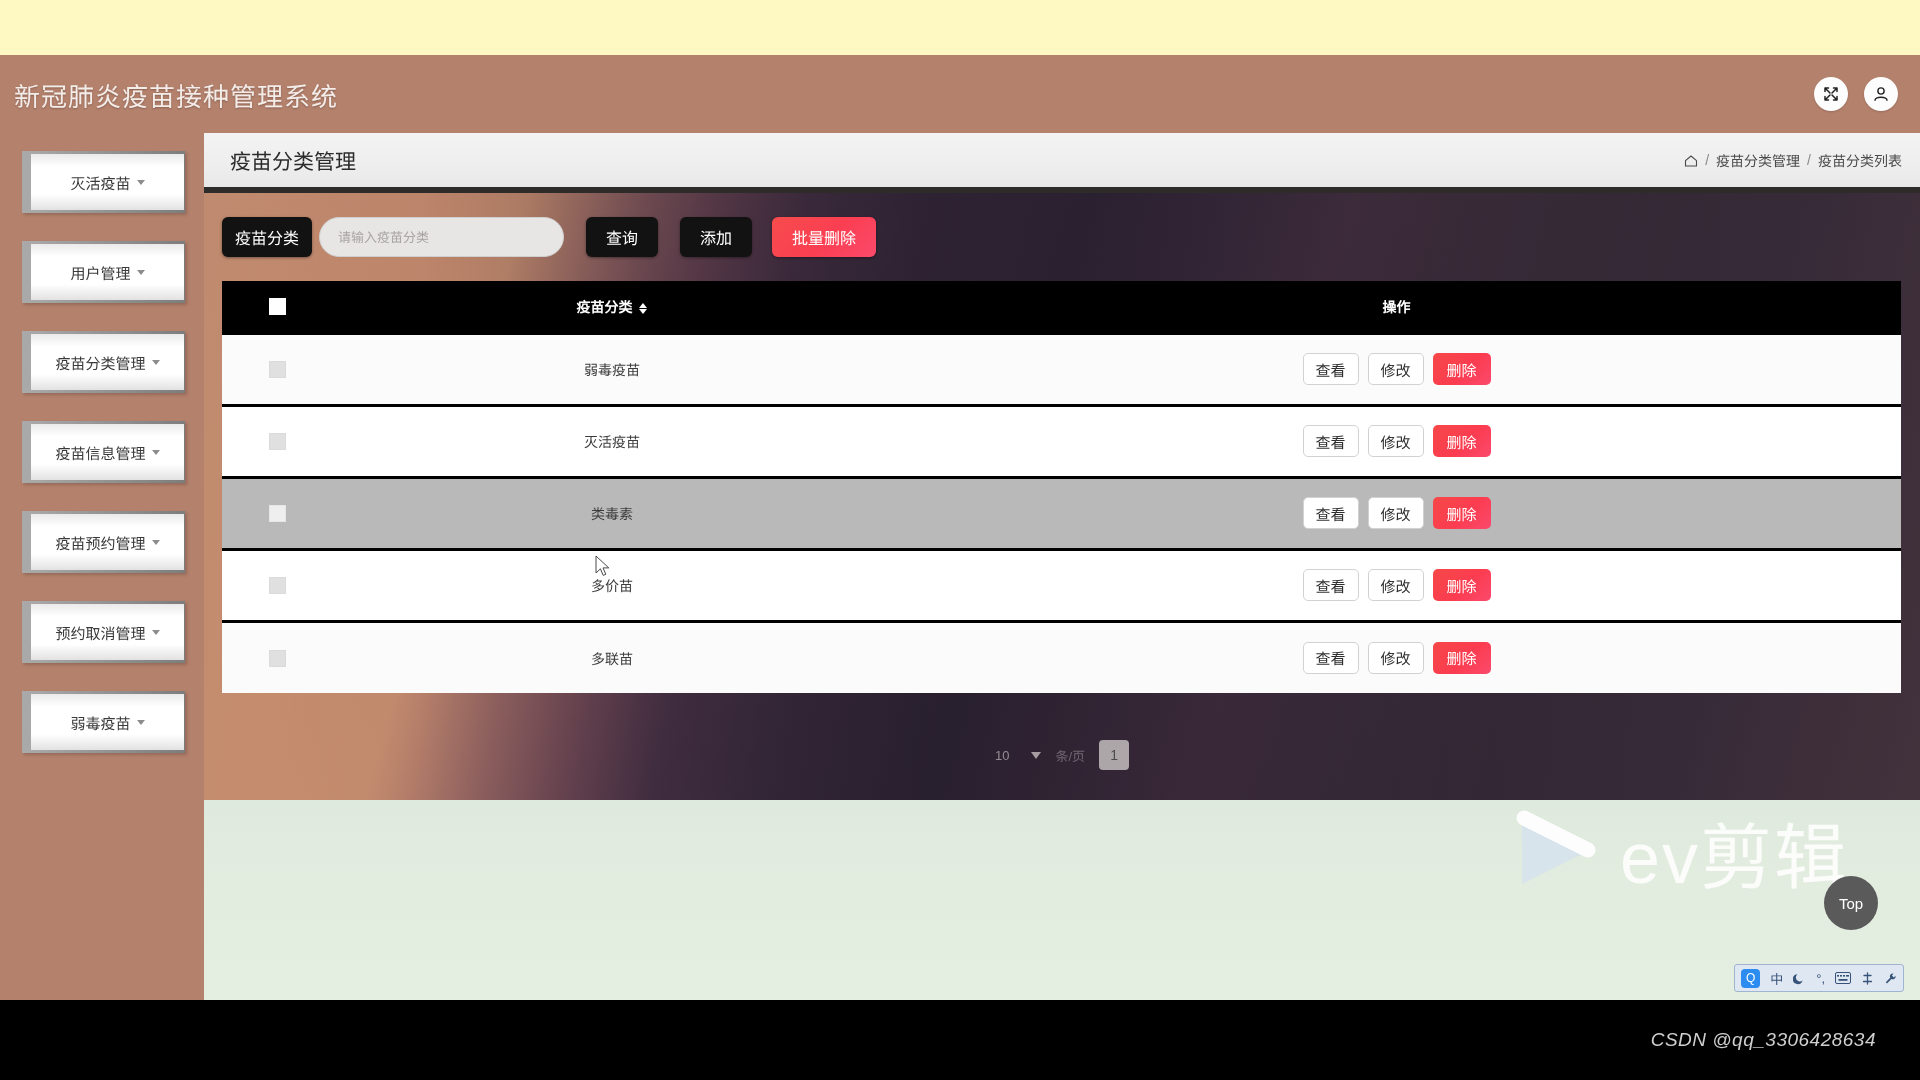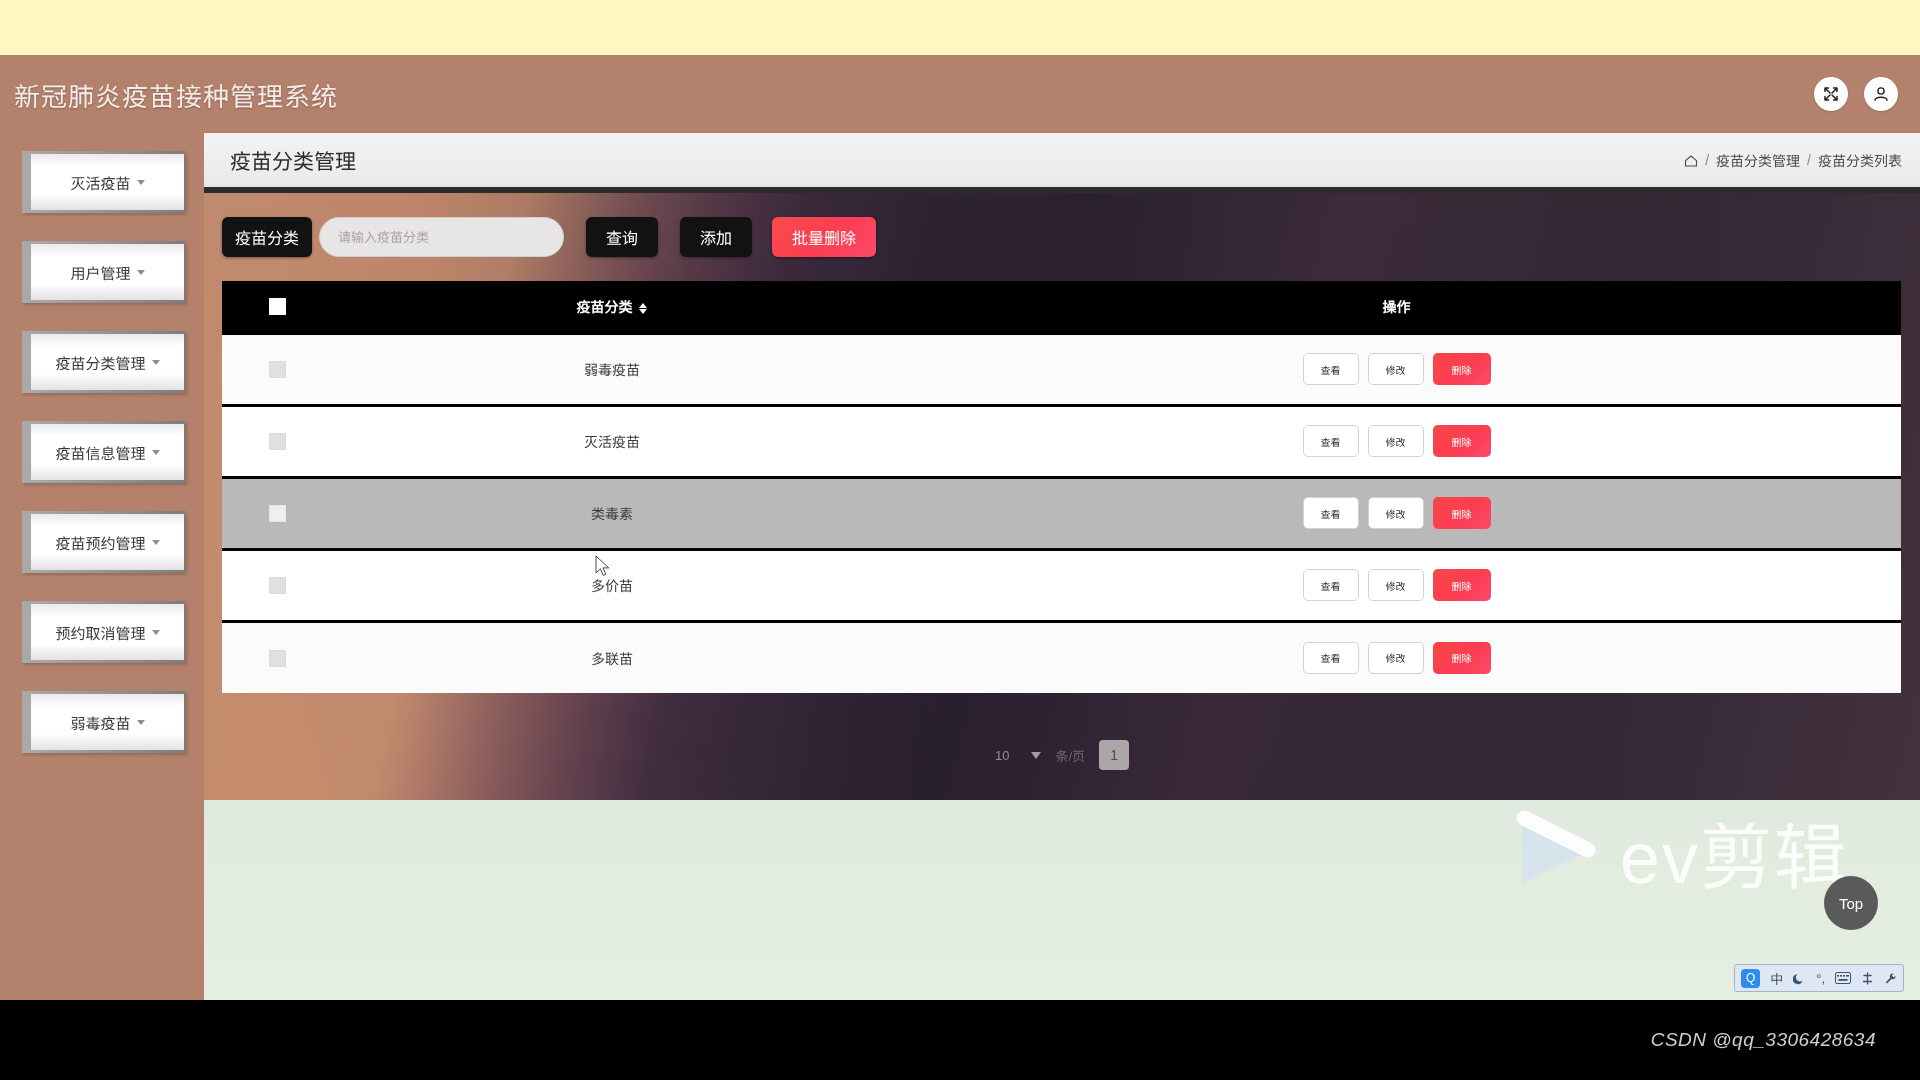--- a/index.html
+++ b/index.html
@@ -261,21 +261,21 @@
   }
   .sort-arrows i.up { border-bottom: 5px solid #fff; }
   .sort-arrows i.dn { border-top: 5px solid #fff; }
 
   .ops { display: flex; align-items: center; justify-content: center; gap: 9px; }
   .op-btn {
     min-width: 56px; height: 32px;
     border-radius: 5px;
     border: 1px solid #d2d2d2;
     background: #ffffff;
-    font-size: 10px;
+    font-size: 15px;
     color: #2f2f2f;
     font-family: "Liberation Sans", sans-serif;
     cursor: pointer;
   }
   .op-btn.del {
     border: none;
     background: linear-gradient(135deg, #f64848 0%, #fb3c50 55%, #fb4a6c 100%);
     color: #ffffff;
     min-width: 58px;
   }

